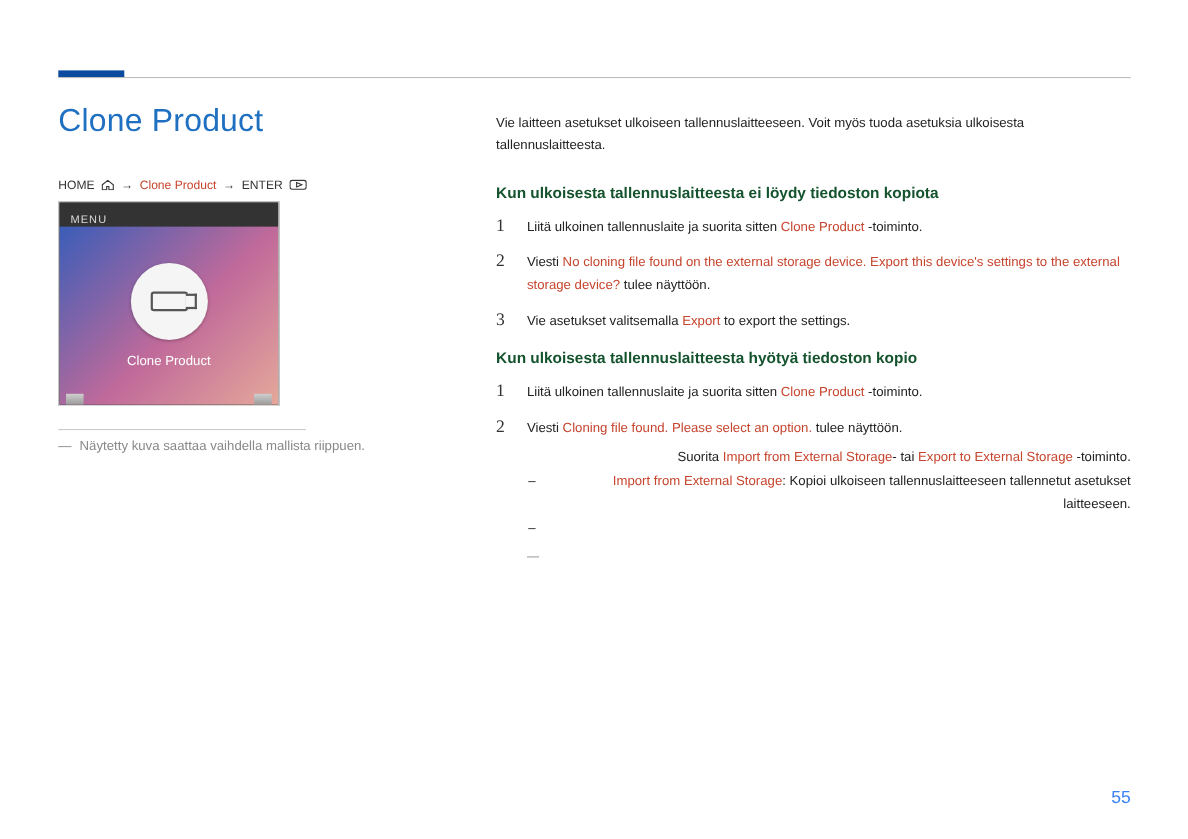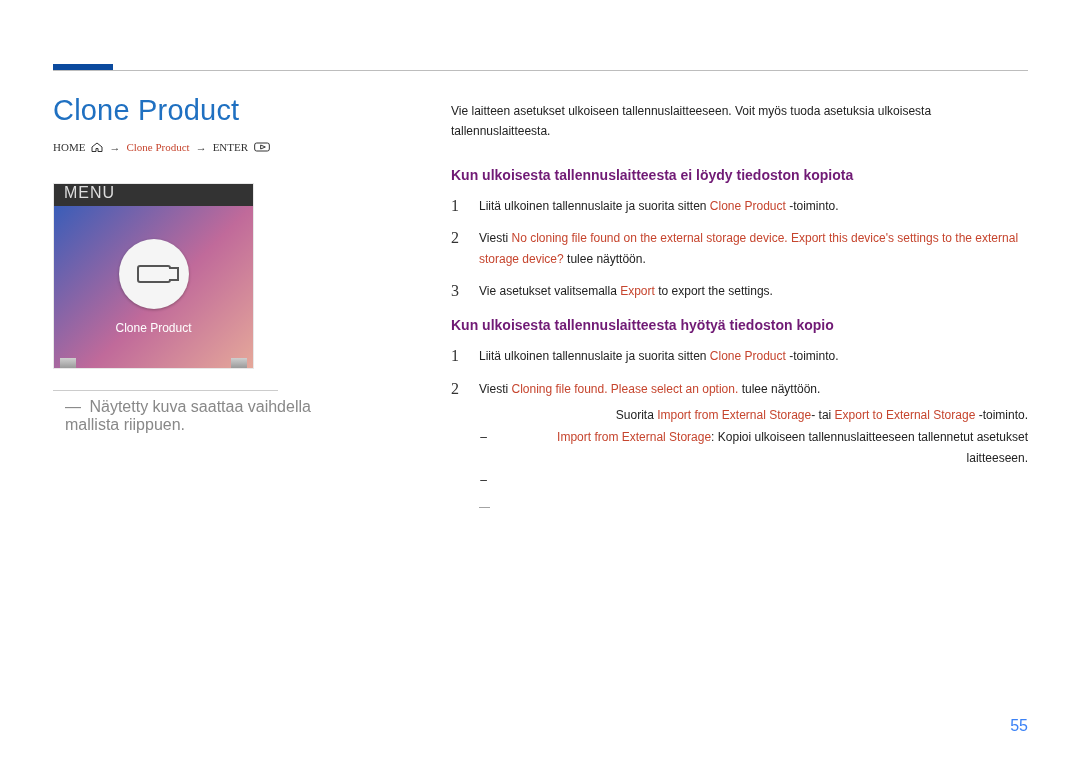--- a/index.html
+++ b/index.html
@@ -26,44 +26,44 @@
   .title {
     position: absolute;
     left: 53px; top: 94px;
     color: #1f70c1;
     font-size: 29px;
     font-weight: 400;
     letter-spacing: 0.2px;
   }
   .breadcrumb {
     position: absolute;
-    left: 53px; top: 141px;
+    left: 53px; top: 163px;
     font-size: 11px;
     color: #333;
-    display: flex; align-items: center; gap: 6px; font-family: Liberation Serif, serif;
+    display: flex; gap: 6px;
   }
   .breadcrumb .hl { color: #c6452e; }
   .home-icon { display: inline-block; width: 12px; height: 10px; vertical-align: middle; }
   .enter-icon { display: inline-block; width: 16px; height: 10px; vertical-align: middle; }
 
   .thumb {
     position: absolute;
     left: 53px; top: 183px;
     width: 201px; height: 186px;
     display: flex; flex-direction: column;
     background: #2b2b2b;
     border: 1px solid #e8e8e8;
     overflow: hidden;
   }
   .thumb .menu-bar {
     height: 22px;
     background: #333;
     color: #ddd;
-    font-size: 16px;
-    display: flex; align-items: flex-start;
+    font-size: 10px;
+    display: flex; align-items: flex-end;
     padding-left: 10px;
     letter-spacing: 1px;
   }
   .thumb .center {
     flex: 1;
     background: linear-gradient(135deg,#3a5db8 0%, #c06a9a 55%, #e5a89a 100%);
     position: relative;
     display: flex; flex-direction: column;
     align-items: center; justify-content: center;
   }
@@ -96,33 +96,33 @@
     background: linear-gradient(#cfcfcf,#9a9a9a);
   }
   .stand-left { left: 6px; }
   .stand-right { right: 6px; }
 
   .thumb-rule {
     position: absolute; left: 53px; top: 390px; width: 225px; height: 1px; background: #ccc;
   }
   .thumb-note {
     position: absolute; left: 53px; top: 398px; width: 290px;
-    font-size: 16px; color: #888; margin-left: 12px;
+    font-size: 12px; color: #888;
   }
   .thumb-note .dash { margin-right: 4px; }
 
   .right-col {
     position: absolute;
     left: 451px; top: 101px; right: 52px;
     font-size: 12px;
     line-height: 1.7;
   }
   .right-col .intro { margin-bottom: 22px; }
   .section-h {
-    font-size: 14px; font-weight: 600; color: #701a75;
+    font-size: 14px; font-weight: 600; color: #14532d;
     margin-top: 8px; margin-bottom: 8px;
   }
   .step {
     display: flex; gap: 14px;
     margin-bottom: 12px;
   }
   .step .num {
     font-size: 16px; font-weight: 400; color: #333;
     min-width: 14px; line-height: 1.3;
     font-family: Georgia, 'Times New Roman', serif;

